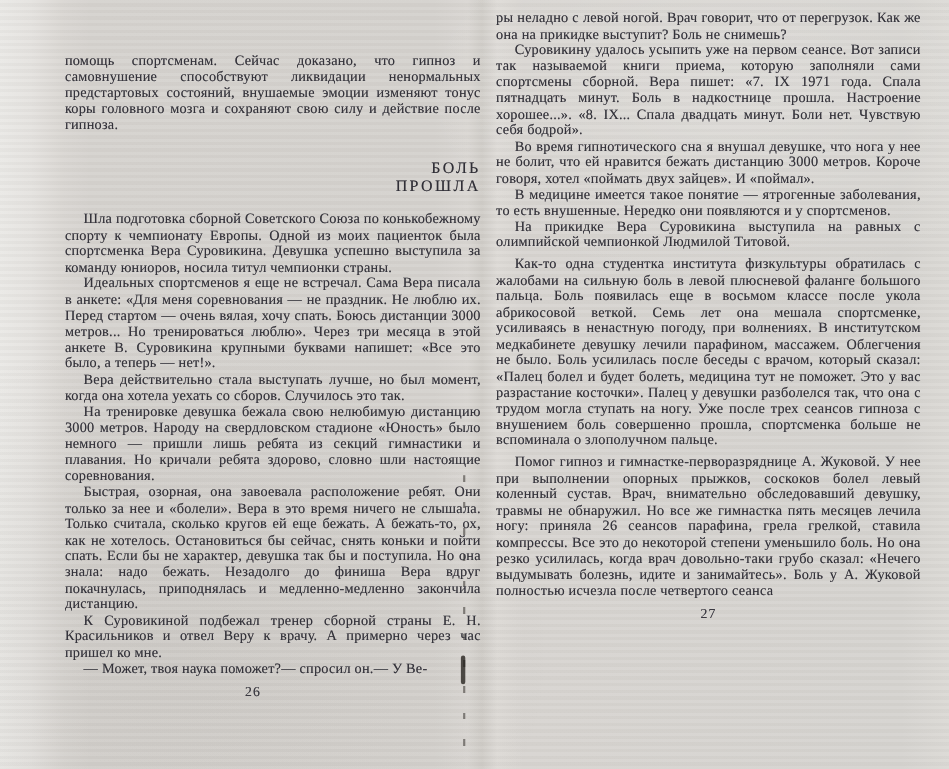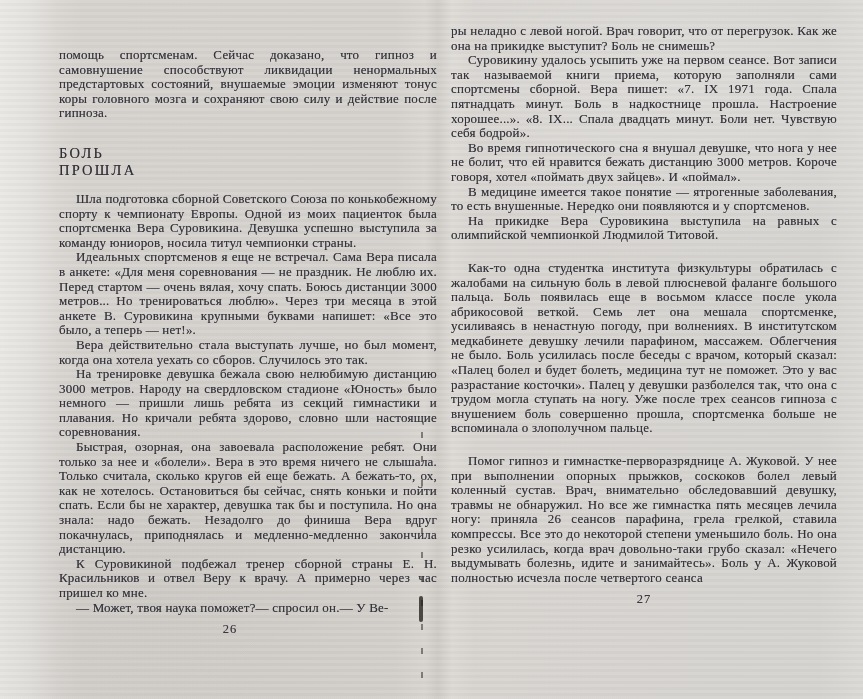--- a/index.html
+++ b/index.html
@@ -50,26 +50,26 @@
     font-size: 13px;
     line-height: 14.6px;
     color: #34333b;
     text-align: justify;
     letter-spacing: .2px;
     text-shadow: 0 0 .6px rgba(52,51,59,.55);
     hyphens: auto;
     -webkit-hyphens: auto;
   }
   .left-col  { left: 59px;  top: 36px; width: 378px; margin-top: 12px; }
-  .right-col { left: 451px; top: 24px;  width: 386px; }
+  .right-col { left: 451px; top: 9px;  width: 386px; }
   p.para { margin: 0; }
   p.indent { text-indent: 17px; }
-  p.gap { margin-top: 18px; }
+  p.gap { margin-top: 5px; }
   .heading {
-    text-align: left;
+    text-align: right;
     font-size: 14.5px;
     line-height: 17px;
     letter-spacing: 2.2px;
     color: #302f37;
     margin: 24px 0 13px 0;
   }
   .pagenum {
     text-align: center;
     font-size: 12.5px;
     letter-spacing: 1px;

